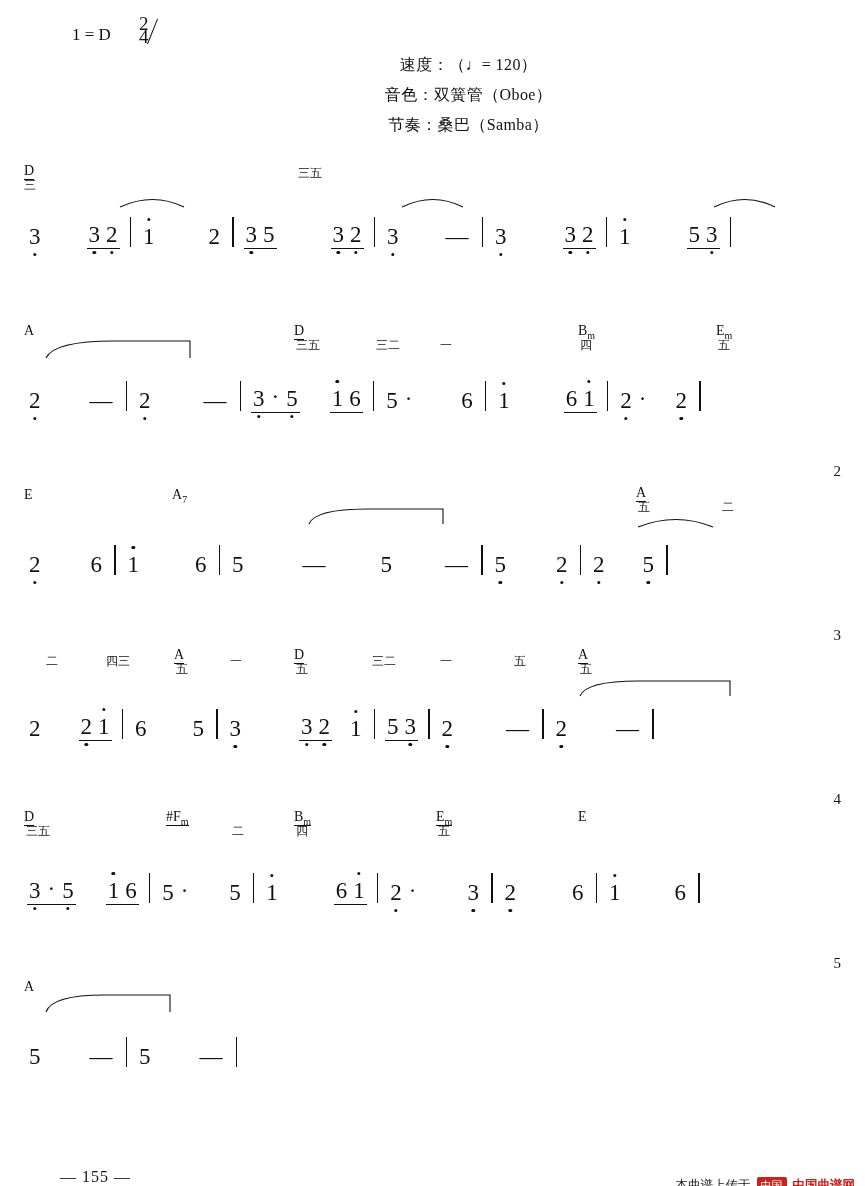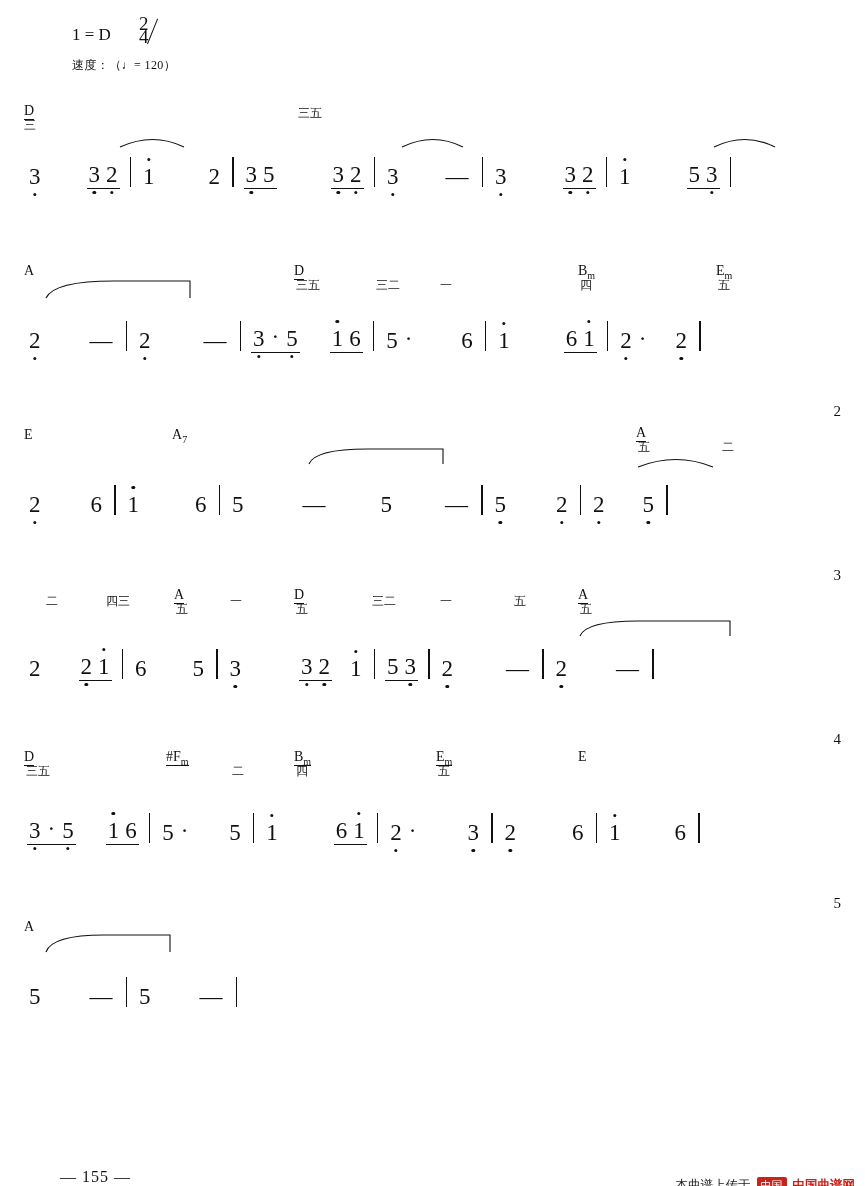--- a/index.html
+++ b/index.html
@@ -65,21 +65,21 @@
     content: "";
     position: absolute;
     left: 10px;
     top: 0;
     width: 1.4px;
     height: 27px;
     background: #111;
     transform: rotate(22deg);
   }
 
-  .meta-line { font-size: 12px; margin-top: 4px; letter-spacing: 0.4px; }
+  .meta-line { font-size: 16px; margin-top: 4px; letter-spacing: 0.4px; text-align: center; }
 
   
   .system {
     position: relative;
     margin-left: 22px;
     margin-right: 20px;
     height: 148px;
   }
 
   .note-line {
@@ -242,20 +242,22 @@
   <div class="header-block">
     <div class="key-line">
       <span>1 = D</span>
       <span class="meter">
         <span class="slash"></span>
         <span class="num">2</span>
         <span class="den">4</span>
       </span>
     </div>
     <div class="meta-line">速度：（♩= 120）</div>
+    <div class="meta-line">音色：双簧管（Oboe）</div>
+    <div class="meta-line">节奏：桑巴（Samba）</div>
   </div>
 
   <div class="system" style="margin-top:26px;">
     <div class="chord" style="left:2px; top:0px;">
       <span class="cn">D</span>
     </div>
     <div class="fing" style="left:2px; top:16px;">
         <span class="u">三</span>
       </div>
     <div class="fing" style="left:276px; top:4px;">

